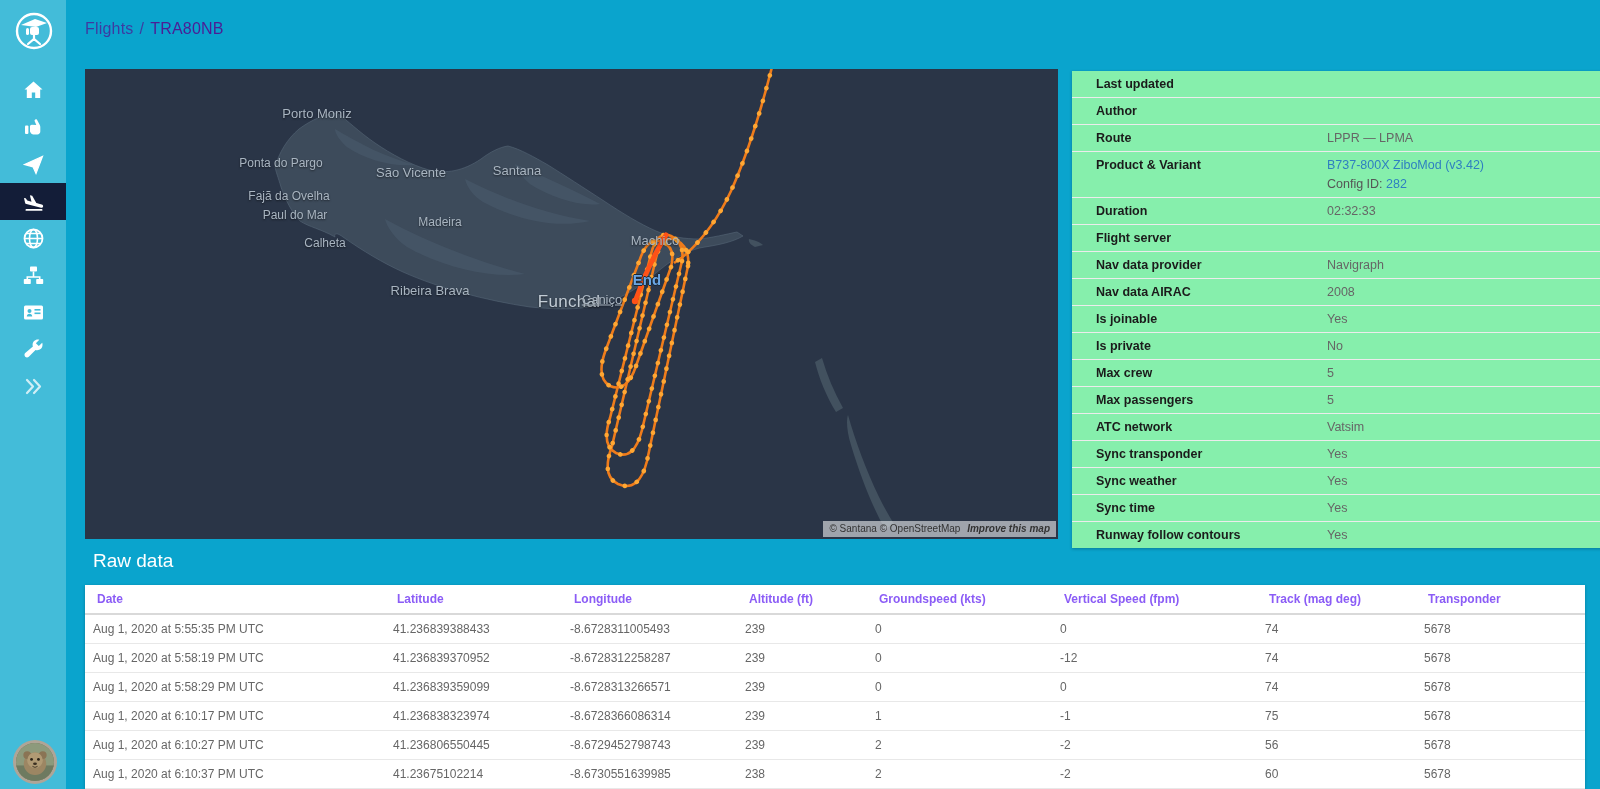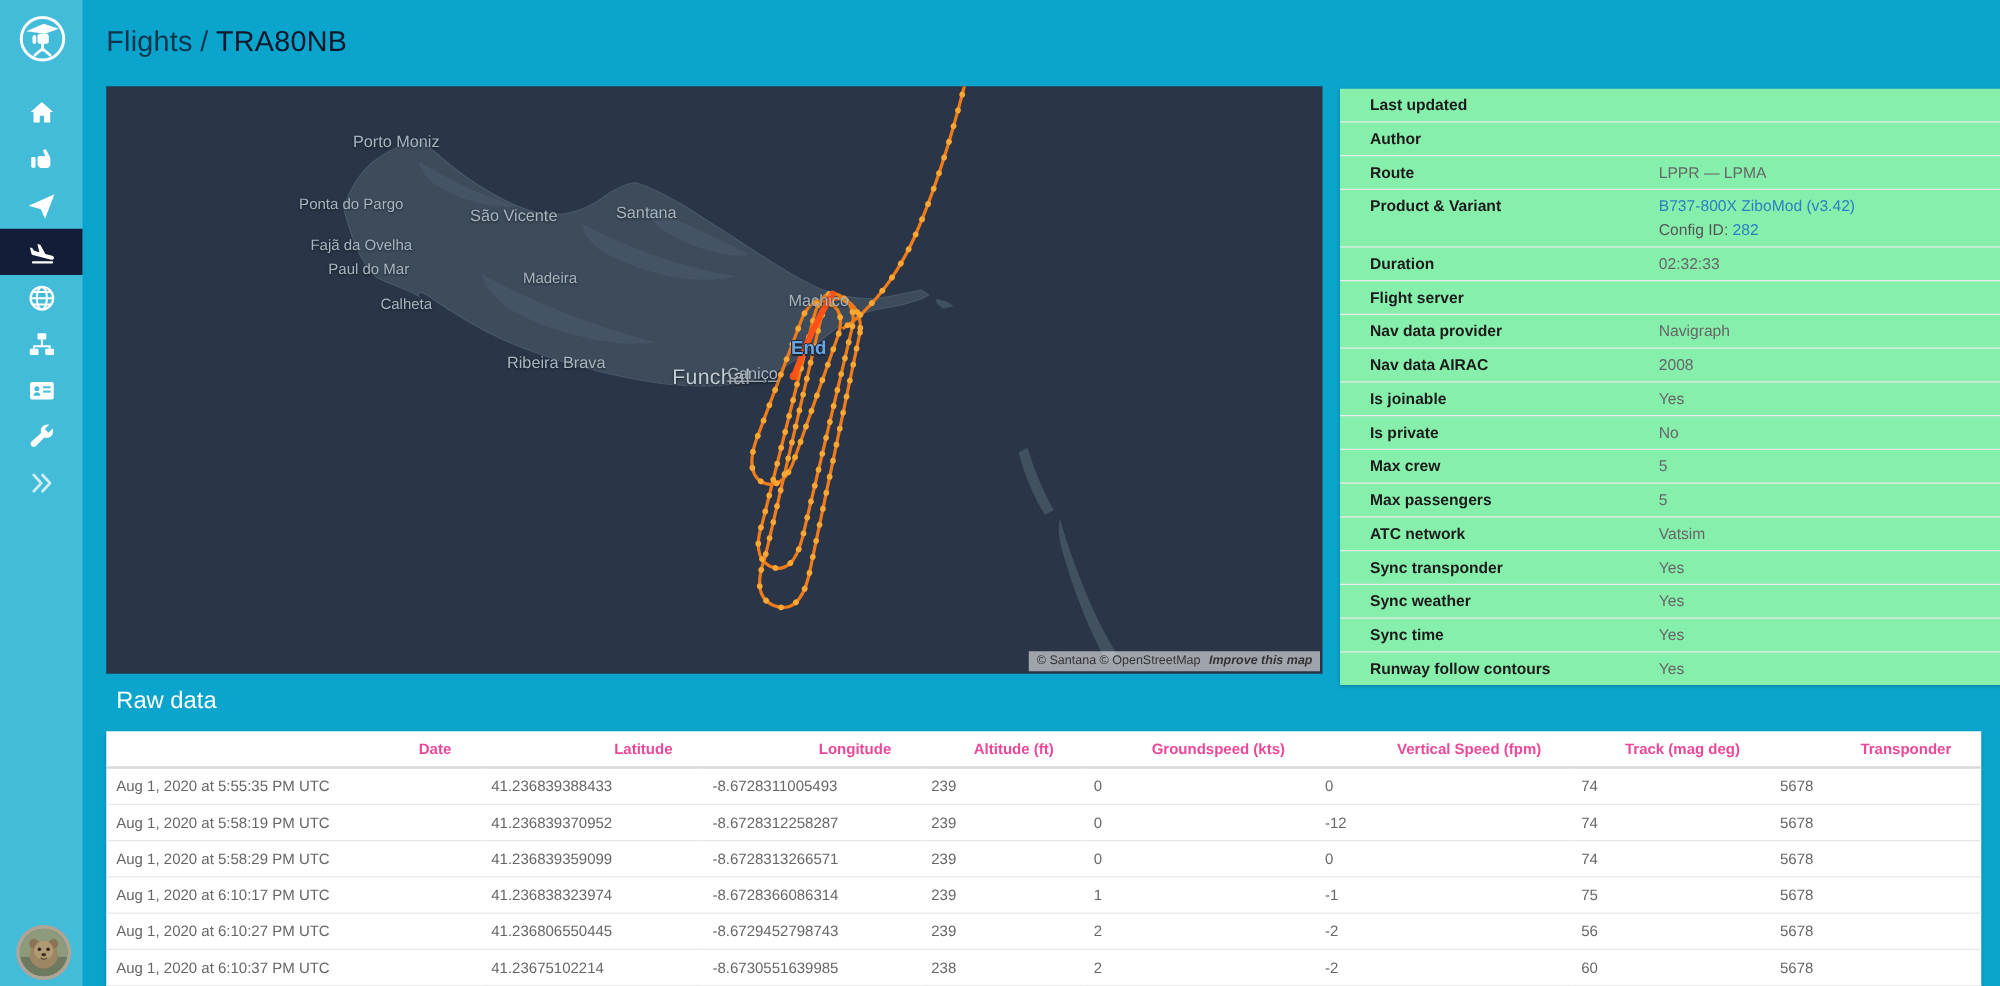--- a/index.html
+++ b/index.html
@@ -13,21 +13,21 @@
   .sidebar { position:absolute; left:0; top:0; width:66px; height:789px; background:#43bcd9; z-index:5; }
   .logo { position:absolute; top:8px; left:11px; width:46px; height:46px; cursor:pointer; }
   .nav { position:absolute; top:72px; left:0; width:66px; }
   .nav-item { height:37px; display:flex; align-items:center; justify-content:center; cursor:pointer; }
   .nav-item svg { width:21px; height:21px; fill:#ffffff; }
   .nav-item.active { background:#131d38; }
   .nav-item.dim svg { opacity:.75; }
   .avatar { position:absolute; left:13px; top:740px; width:44px; height:44px; border-radius:50%;
             overflow:hidden; border:3px solid rgba(255,255,255,.4); cursor:pointer; background:#7a6a52; }
   
-  .page-header { position:absolute; left:85px; top:20px; font-size:23px; color:#0f172a; letter-spacing:.2px; }
+  .page-header { position:absolute; left:85px; top:20px; font-size:16px; color:#4c1d95; letter-spacing:.2px; }
   .page-header .crumb { opacity:.78; font-weight:400; }
   .page-header .sep { opacity:.78; padding:0 6px; }
   
   .map { position:absolute; left:85px; top:69px; width:973px; height:470px; background:#2a3547; overflow:hidden; cursor:grab; }
   .map svg.layers { position:absolute; left:0; top:0; width:973px; height:470px; }
   .island  { fill:#3d4b5b; stroke:#55657699; stroke-width:1; }
   .terrain { fill:#4c5d6f; opacity:.5; }
   .islet   { fill:#42515f; }
   .track      { stroke:#ef7c1b; stroke-width:2.6; fill:none; stroke-linejoin:round; }
   .track-dots { stroke:#ffa733; stroke-width:4.6; fill:none; stroke-dasharray:.1 13; stroke-linecap:round; }
@@ -46,21 +46,21 @@
   .panel-row { display:flex; border-bottom:1px solid #ececec; padding:6px 0 6px 24px; align-items:flex-start; }
   .panel-row:last-child { border-bottom:none; }
   .panel-label { width:231px; flex:none; font-weight:bold; font-size:12.5px; color:#1b1b1b; line-height:14px; }
   .panel-value { font-size:12.5px; color:#666; line-height:14px; min-height:14px; }
   .panel-value a { color:#2e7fc1; text-decoration:none; cursor:pointer; }
   .panel-sub { margin-top:5px; color:#555; }
   
   .raw-title { position:absolute; left:93px; top:550px; font-size:19px; color:#fff; }
   .raw-wrap { position:absolute; left:85px; top:585px; width:1500px; background:#fff; box-shadow:0 1px 3px rgba(0,0,0,.25); }
   table.raw { width:100%; border-collapse:collapse; table-layout:fixed; font-size:12px; }
-  table.raw th { text-align:right; font-weight:bold; color:#ec4899; padding:7px 24px; border-bottom:2px solid #d9d9d9; }
+  table.raw th { text-align:left; font-weight:bold; color:#8b5cf6; padding:7px 12px; border-bottom:2px solid #d9d9d9; }
   table.raw td { color:#666; padding:7px 8px; border-bottom:1px solid #e8e8e8; }
 </style>
 </head>
 <body>
 
 <div class="sidebar">
   <div class="logo">
     <svg viewBox="0 0 46 46">
       <circle cx="23" cy="23" r="17" fill="none" stroke="#fff" stroke-width="2.4"></circle>
       <path d="M10 17 L24 11 L36 15 L25 19 Z" fill="#fff"></path>
@@ -179,21 +179,21 @@
   <div id="mapLabels">
       <div class="map-label" style="left: 232px; top: 44px; font-size: 13px;">Porto Moniz</div>
       <div class="map-label" style="left: 196px; top: 94px; font-size: 12px;">Ponta do Pargo</div>
       <div class="map-label" style="left: 326px; top: 103px; font-size: 13px;">São Vicente</div>
       <div class="map-label" style="left: 432px; top: 101px; font-size: 13px;">Santana</div>
       <div class="map-label" style="left: 204px; top: 127px; font-size: 12px;">Fajã da Ovelha</div>
       <div class="map-label" style="left: 210px; top: 146px; font-size: 12px;">Paul do Mar</div>
       <div class="map-label" style="left: 355px; top: 153px; font-size: 12px;">Madeira</div>
       <div class="map-label" style="left: 240px; top: 174px; font-size: 12px;">Calheta</div>
       <div class="map-label" style="left: 570px; top: 171px; font-size: 13px;">Machico</div>
-      <div class="map-label" style="left: 360px; top: 221px; font-size: 13px;">Ribeira Brava</div>
+      <div class="map-label" style="left: 345px; top: 221px; font-size: 13px;">Ribeira Brava</div>
       <div class="map-label big" style="left: 484px; top: 233px; font-size: 17px;">Funchal</div>
       <div class="map-label" style="left: 517px; top: 230px; font-size: 13px; text-decoration: underline;">Caniço</div>
     </div>
   <div class="end-label" id="endLabel" style="left: 562px; top: 210px;">End</div>
   <div class="attribution">
     <a>© Santana</a>
     <a>© OpenStreetMap</a>
     <a class="improve">Improve this map</a>
   </div>
 </div>

